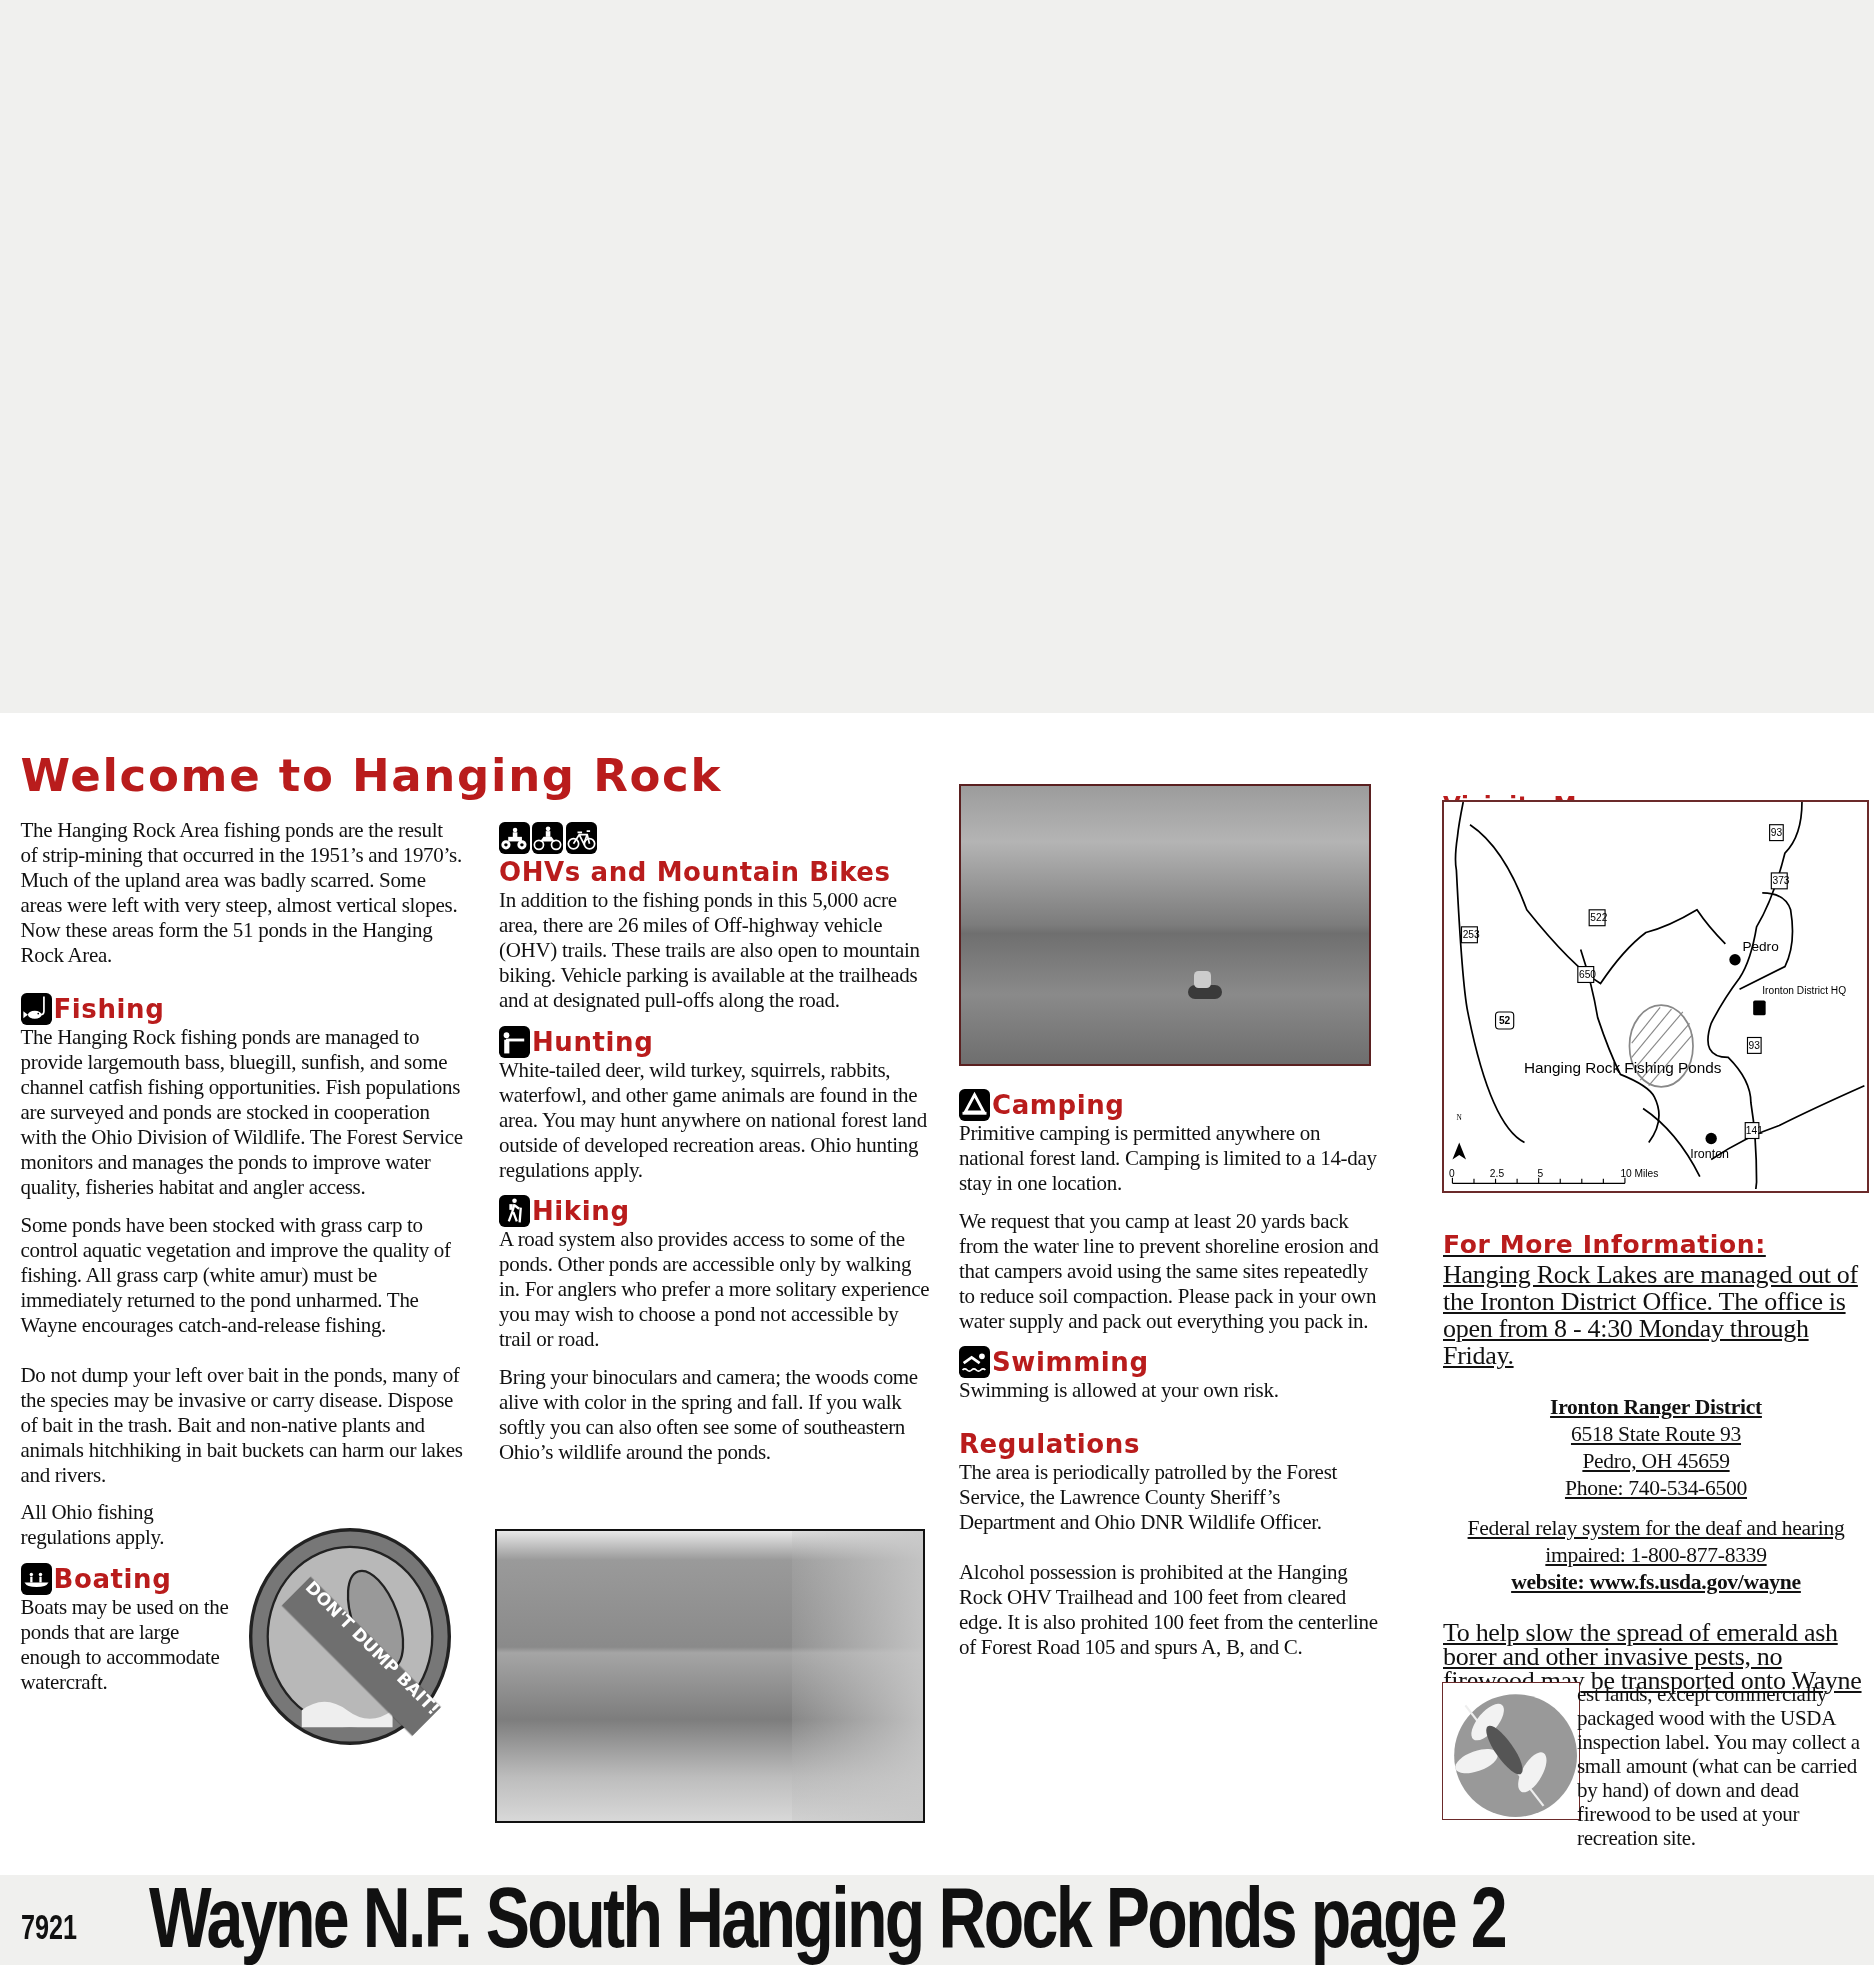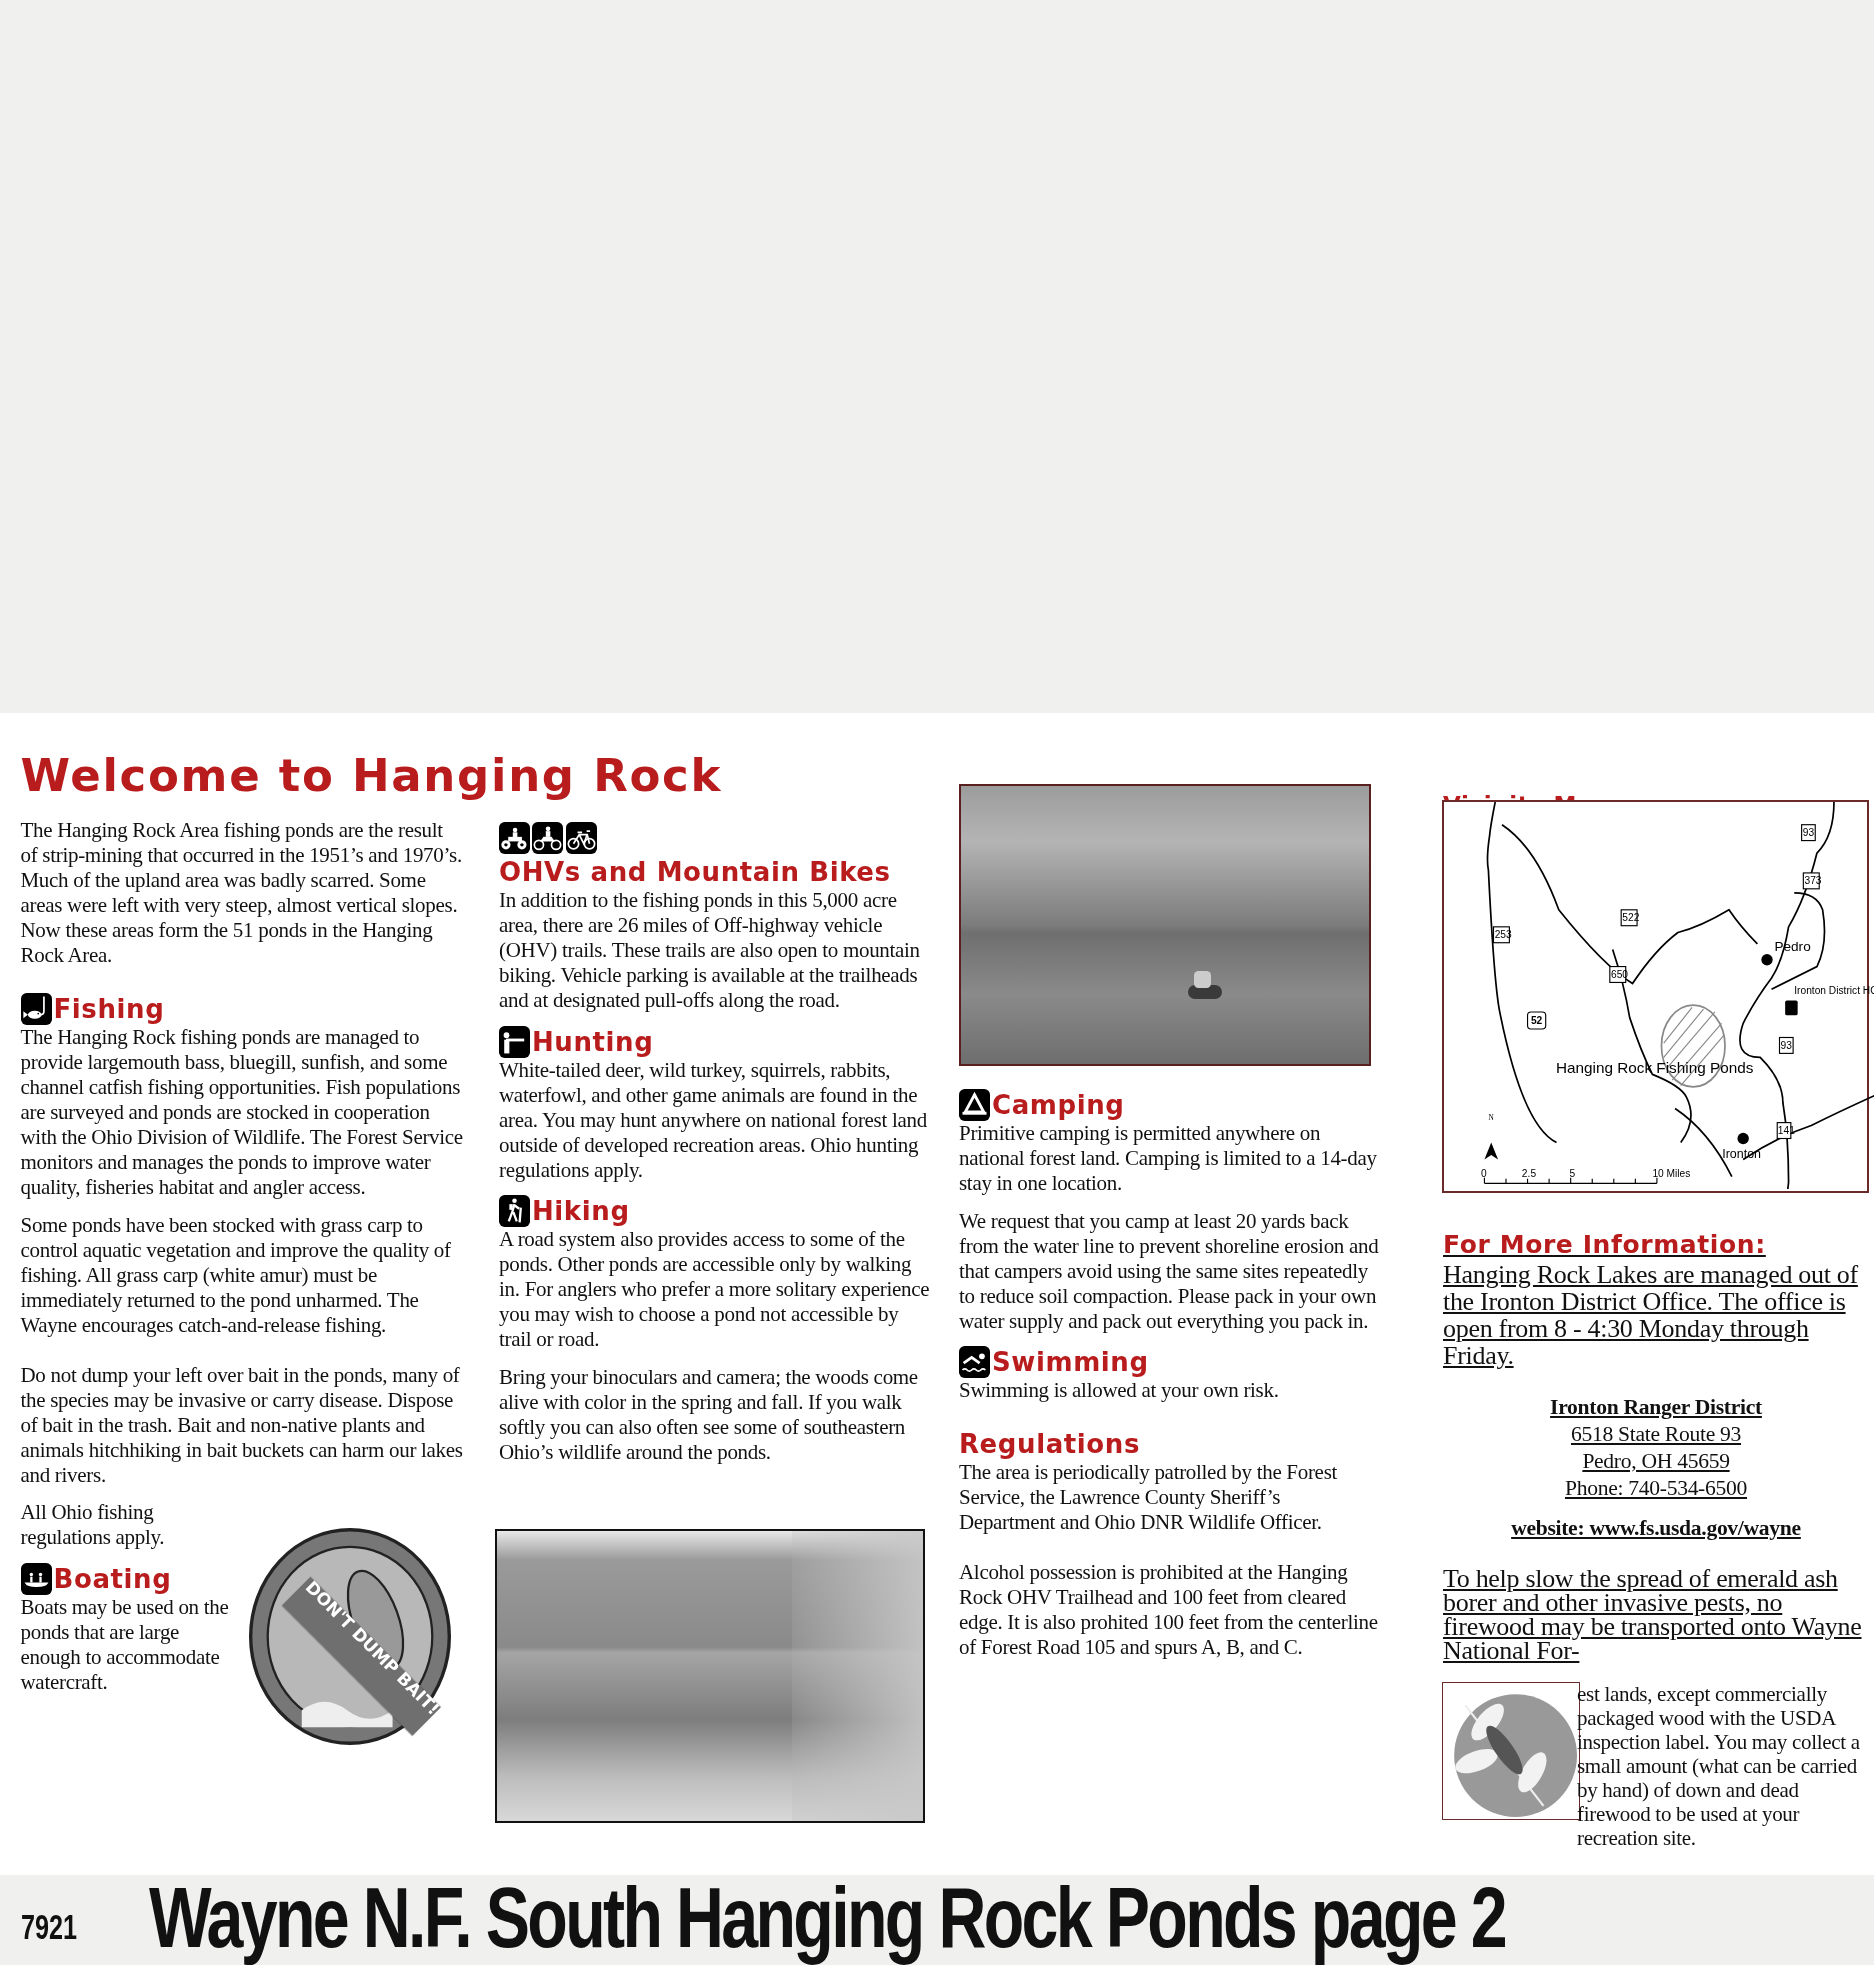--- a/index.html
+++ b/index.html
@@ -180,21 +180,21 @@
   <p>Swimming is allowed at your own risk.</p>
   <div class="gap-lg"></div>
   <div class="heading h2">Regulations</div>
   <p>The area is periodically patrolled by the Forest Service, the Lawrence County Sheriff’s Department and Ohio DNR Wildlife Officer.</p>
   <div class="gap-lg"></div>
   <p>Alcohol possession is prohibited at the Hanging Rock OHV Trailhead and 100 feet from cleared edge.  It is also prohited 100 feet from the centerline of Forest Road 105 and spurs A, B, and C.</p>
 </div>
 
 <div class="abs heading" style="left:1443px; top:792px; font-size:23px;">Vicinity Map</div>
 
-<div class="map-frame" style="left:1442px; top:800px; width:427px; height:393px;padding-left:32px;">
+<div class="map-frame" style="left:1442px; top:800px; width:427px; height:393px;">
   <svg viewBox="0 0 742 682" width="422" height="387">
     <g fill="none" stroke="#000" stroke-width="3">
       <path d="M33 0 q-8 40 -10 60 q-6 40 -2 60 q10 200 20 250 q40 200 100 230"></path>
       <path d="M45 40 q60 40 100 150 q80 100 130 130 q40 -60 80 -90 q40 -10 90 -40 q20 30 50 60"></path>
       <path d="M630 0 q0 60 -30 90 q-20 80 -50 130 q-10 60 -30 90 q-30 40 -50 80 q-20 60 30 60 q40 40 40 80 q10 60 10 140 q-10 100 -40 140 q-60 40 -100 80 q-40 -40 -120 -70 q-60 -20 -80 -40"></path>
       <path d="M560 160 q40 0 50 30 q10 60 -10 100 q-40 20 -80 40"></path>
       <path d="M240 260 q20 60 30 120 q20 60 40 100 q50 20 60 40 q20 40 -10 80"></path>
       <path d="M350 540 q60 40 100 120"></path>
       <path d="M470 630 q60 -40 120 -60 q60 -30 150 -70"></path>
     </g>
@@ -246,20 +246,21 @@
 <div class="abs body-text" style="left:1443px; top:1229px; width:426px;text-decoration:underline;">
   <div class="heading h2" style="font-size:25px;">For More Information:</div>
   <p style="font-size:26px; line-height:27px;">Hanging Rock Lakes are managed out of the Ironton District Office. The office is open from 8 - 4:30 Monday through Friday.</p>
   <div class="gap-lg"></div>
   <div class="center" style="font-size:21.6px; line-height:27px;">
     <div class="bold">Ironton Ranger District</div>
     <div>6518 State Route 93</div>
     <div>Pedro, OH  45659</div>
     <div>Phone: 740-534-6500</div>
     <div class="gap"></div>
+    <div>Federal relay system for the deaf and hearing impaired: 1-800-877-8339</div>
     <div class="bold">website: www.fs.usda.gov/wayne</div>
   </div>
   <div class="gap-lg"></div>
   <p style="font-size:26px; line-height:24px;">To help slow the spread of emerald ash borer and other invasive pests, no firewood may be transported onto Wayne National For-</p>
 </div>
 
 <div class="abs" style="left:1442px; top:1682px; width:136px; height:136px; border:1.1px solid #6b2a2a; background:#fff;">
   <svg viewBox="0 0 240 240" width="134" height="134">
     <ellipse cx="130" cy="130" rx="110" ry="110" fill="#999"></ellipse>
     <path d="M40 40 l140 180" stroke="#eee" stroke-width="4"></path>

